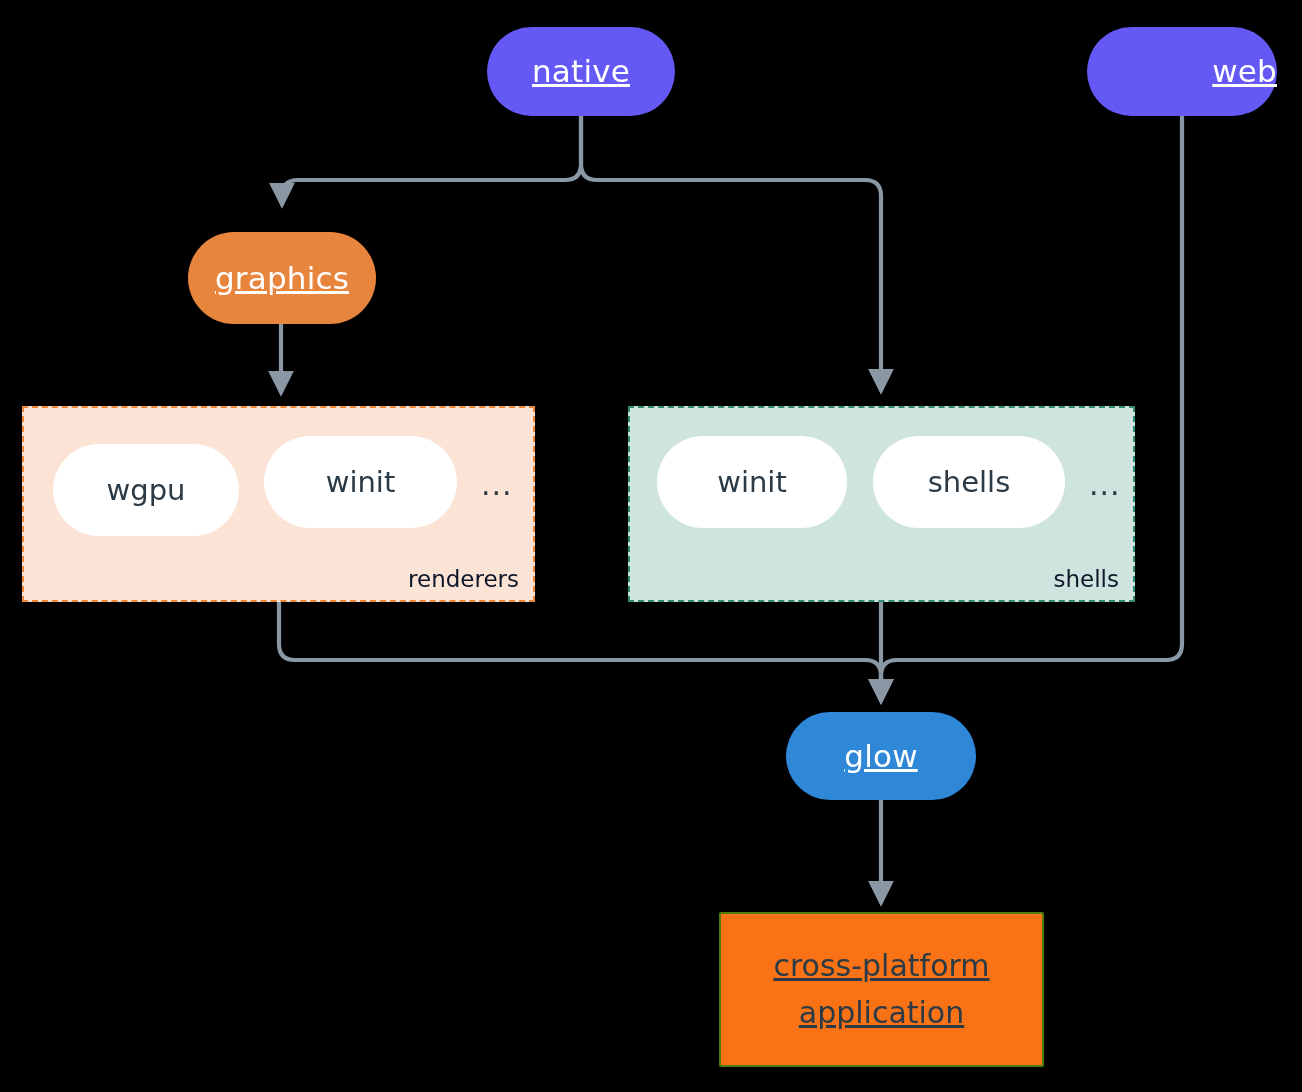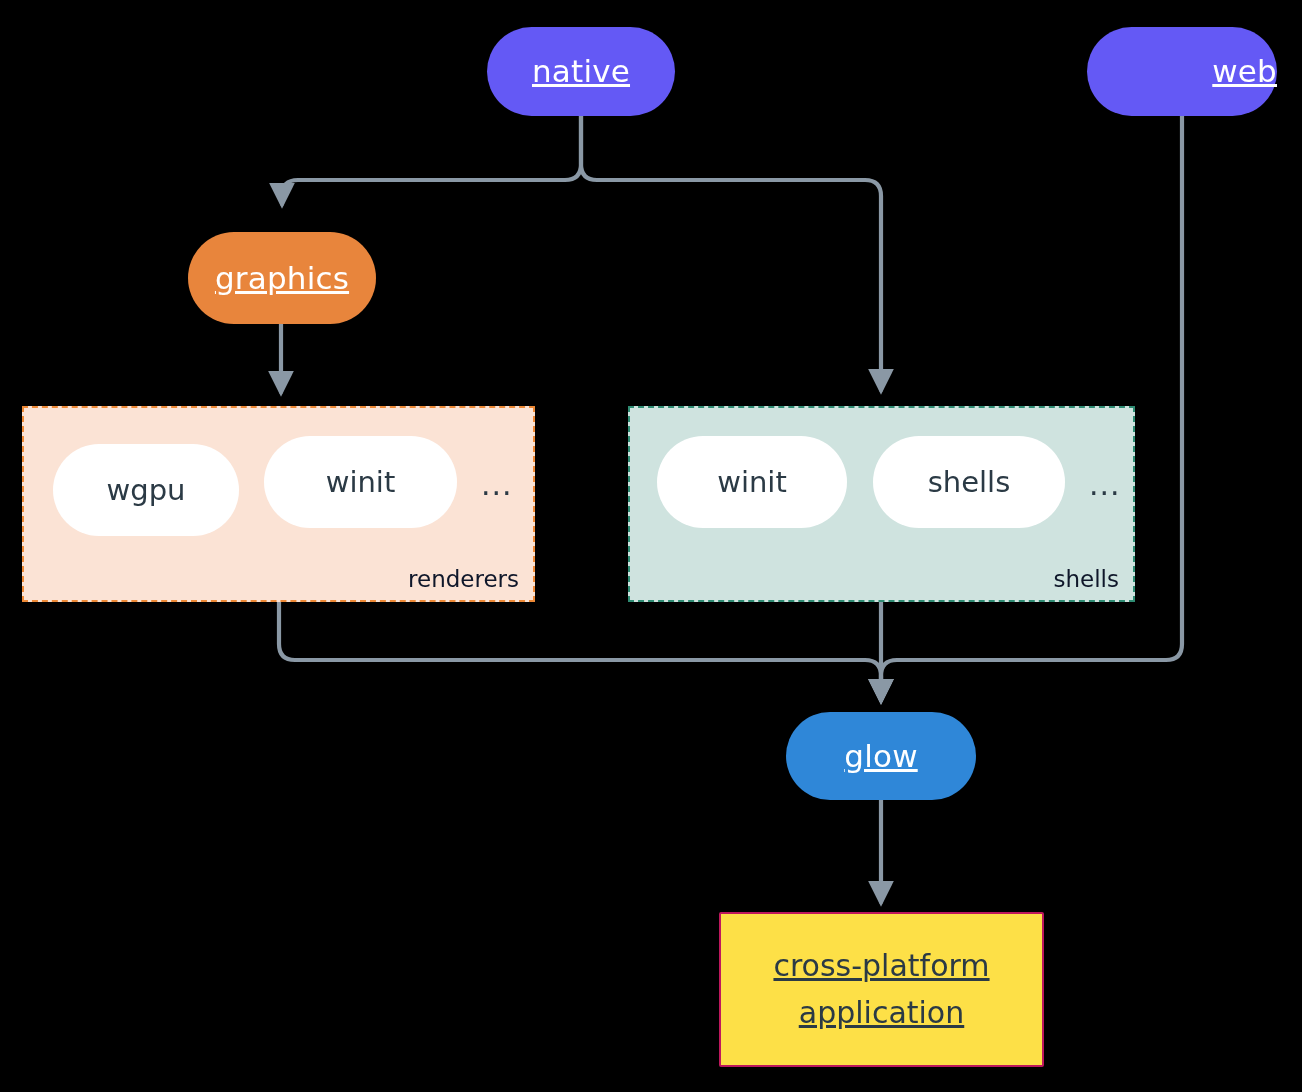--- a/index.html
+++ b/index.html
@@ -86,22 +86,22 @@
   .ellipsis {
     position: absolute;
     color: #2B3A45;
     font-size: 30px;
     letter-spacing: 1px;
     line-height: 1;
   }
 
   
   .rect-node {
-    background: #fde047;
-    border: 2px solid #be185d;
+    background: #f97316;
+    border: 2px solid #4d7c0f;
     border-radius: 2px;
     color: #2B3A45;
     font-size: 30px;
     flex-direction: column;
     line-height: 1.55;
   }
   .rect-line { display: block; white-space: nowrap; }
 </style>
 </head>
 <body>

